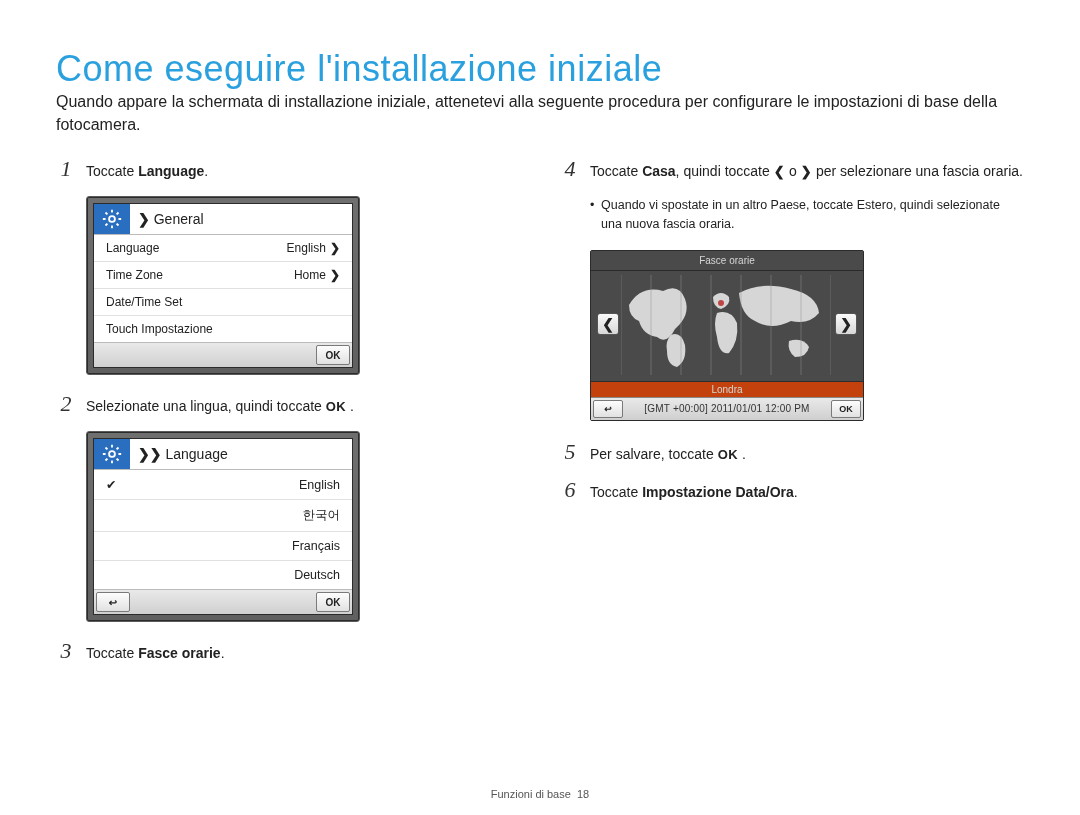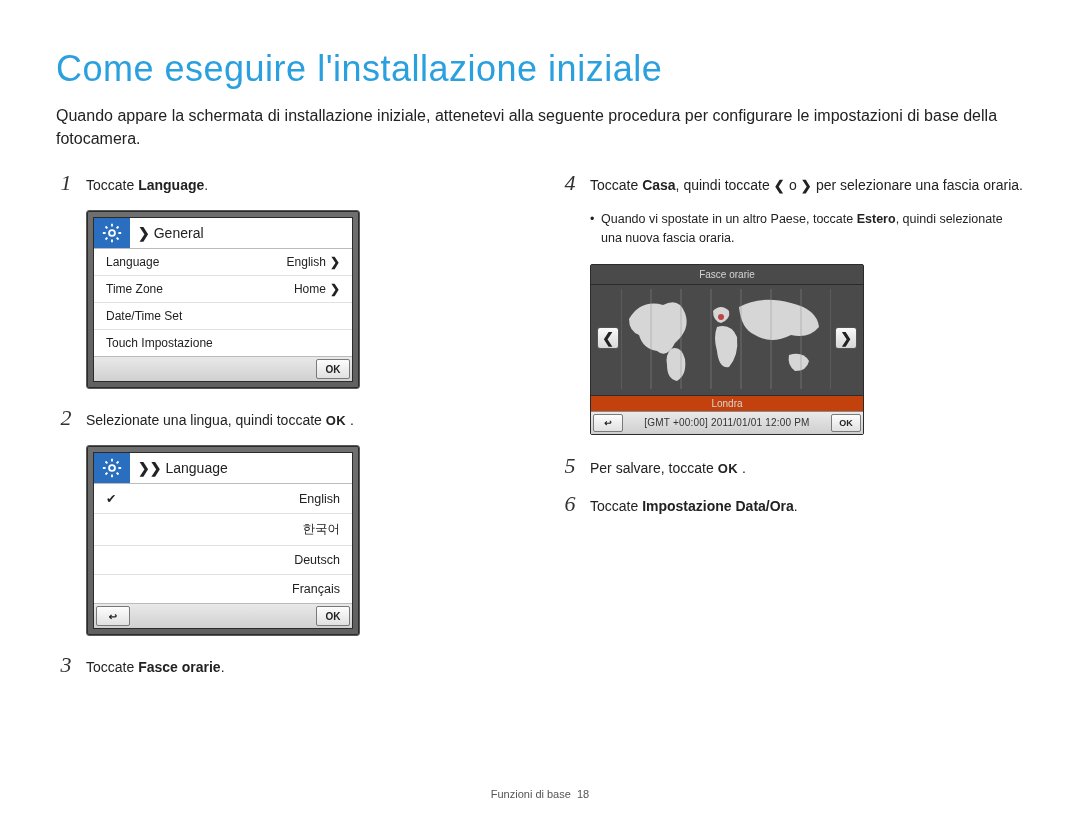--- a/index.html
+++ b/index.html
@@ -1,30 +1,30 @@
 <!DOCTYPE html>
 <html><head>
 <meta charset="utf-8">
 <style>
   * { box-sizing: border-box; margin: 0; padding: 0; }
   html, body { width: 1080px; height: 815px; background: #fff; font-family: Arial, Helvetica, sans-serif; color: #222; }
   .page { padding: 48px 56px 0 56px; }
-  .title { color: #2aa0df; font-size: 36px; font-weight: 400; letter-spacing: .5px; margin-bottom: 14px; }
+  .title { color: #2aa0df; font-size: 36px; font-weight: 400; letter-spacing: .5px; }
   .intro { font-size: 16px; line-height: 1.45; color: #222; margin-bottom: 22px; }
   .cols { display: flex; gap: 40px; }
   .col { flex: 1; }
   .step { display: flex; align-items: flex-start; gap: 10px; margin-bottom: 14px; }
   .stepnum { font-family: Georgia, 'Times New Roman', serif; font-style: italic; font-size: 22px; color: #333; line-height: 1; width: 20px; text-align: center; }
   .steptext { font-size: 14px; line-height: 1.5; padding-top: 3px; }
   .steptext .bold { font-weight: 700; }
   .okglyph { font-weight: 700; font-size: 13px; letter-spacing: .5px; }
 
   .substep { margin: 6px 0 16px 30px; font-size: 12.5px; line-height: 1.5; display: flex; }
   .substep .bullet { width: 14px; }
-  .substep .bold { font-weight: 700; margin-top: 44px; }
+  .substep .bold { font-weight: 400; margin-top: 44px; }
 
   
   .screen { width: 274px; border: 1px solid #5a5a5a; background: linear-gradient(#6f6f6f,#606060); border-radius: 3px; margin: 6px 0 18px 30px; box-shadow: 0 0 0 1px #2b2b2b inset; }
   .screen-inner { margin: 6px; background: #fff; border: 1px solid #2b2b2b; }
   .hdr { display: flex; align-items: center; border-bottom: 1px solid #bbb; }
   .hdr .gear { width: 36px; height: 30px; background: #2a6fbf; display: flex; align-items: center; justify-content: center; }
   .hdr .gear svg { width: 22px; height: 22px; }
   .hdr .crumb { padding: 0 8px; display: flex; align-items: center; font-size: 14px; }
   .hdr .crumb .chev { font-size: 14px; margin-right: 4px; font-weight: 700; }
   .rows .row { display: flex; justify-content: space-between; padding: 6px 12px; border-bottom: 1px solid #e1e1e1; font-size: 12px; }
@@ -145,25 +145,25 @@
             <div class="row">
               <span>✔</span>
               <span>English</span>
             </div>
             <div class="row">
               <span></span>
               <span>한국어</span>
             </div>
             <div class="row">
               <span></span>
+              <span>Français</span>
+            </div>
+            <div class="row">
+              <span></span>
               <span>Deutsch</span>
-            </div>
-            <div class="row">
-              <span></span>
-              <span>Français</span>
             </div>
           </div>
           <div class="okbar split">
             <div class="backbtn">↩</div>
             <div class="okbtn">OK</div>
           </div>
         </div>
       </div>
 
       <div class="step">

